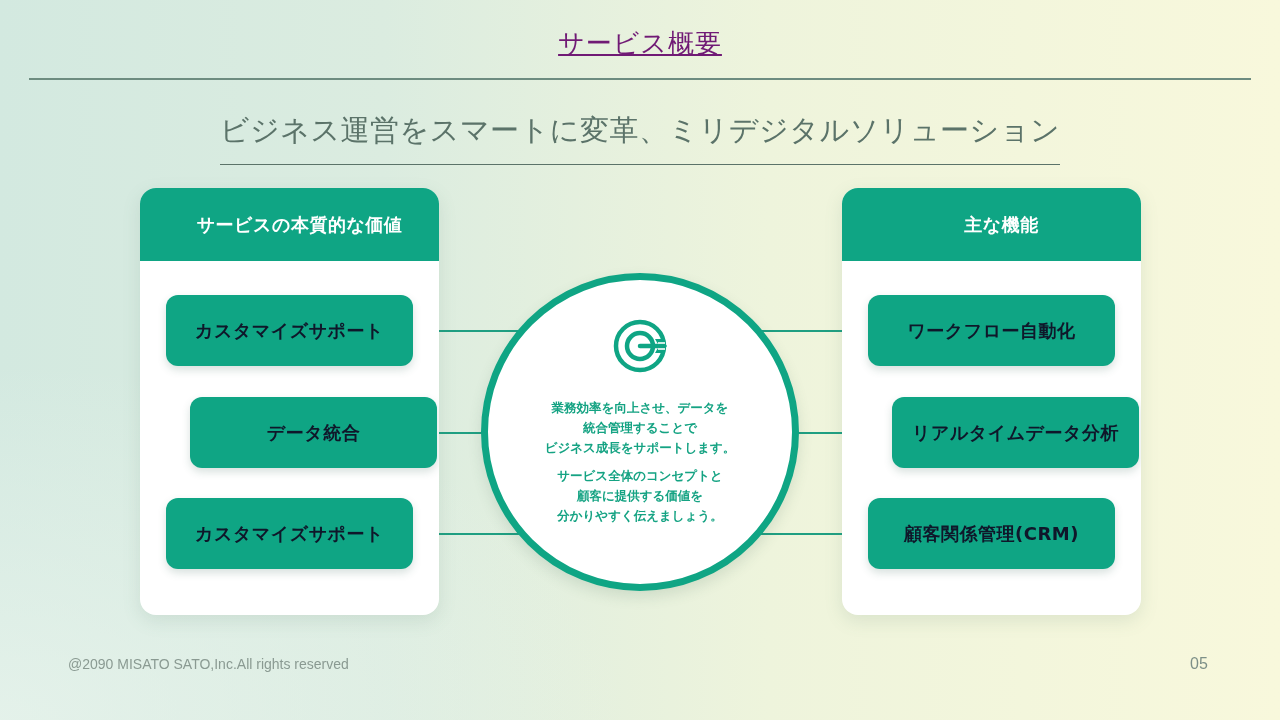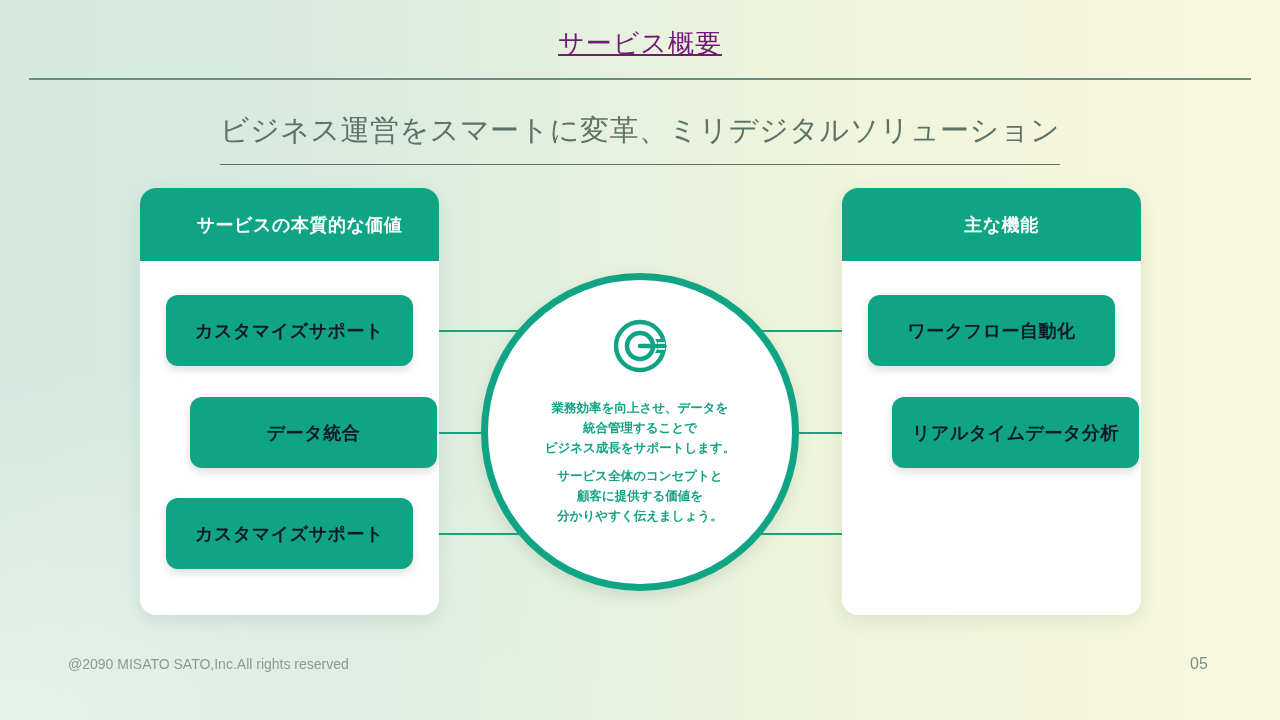--- a/index.html
+++ b/index.html
@@ -103,20 +103,21 @@
   <div class="card-header">サービスの本質的な価値</div>
   <div class="item i0">カスタマイズサポート</div>
   <div class="item i1">データ統合</div>
   <div class="item i2">カスタマイズサポート</div>
 </div>
 
 <div class="card right">
   <div class="card-header">主な機能</div>
   <div class="item i0">ワークフロー自動化</div>
   <div class="item i1">リアルタイムデータ分析</div>
+  <div class="item i2">顧客関係管理(CRM)</div>
 </div>
 
 <div class="center-circle">
   <svg class="target-icon" viewBox="0 0 58 58">
     <circle cx="27" cy="29" r="24" fill="none" stroke="#0fa584" stroke-width="4.5"></circle>
     <circle cx="27" cy="29" r="13" fill="none" stroke="#0fa584" stroke-width="4.5"></circle>
     <line x1="27" y1="29" x2="44" y2="29" stroke="#0fa584" stroke-width="4.5" stroke-linecap="round"></line>
     <path d="M42 22 L48 22 L54 29 L48 36 L42 36 L46 29 Z" fill="#0fa584"></path>
     <line x1="45" y1="26" x2="52" y2="26" stroke="#ffffff" stroke-width="1.6"></line>
     <line x1="45" y1="32" x2="52" y2="32" stroke="#ffffff" stroke-width="1.6"></line>

